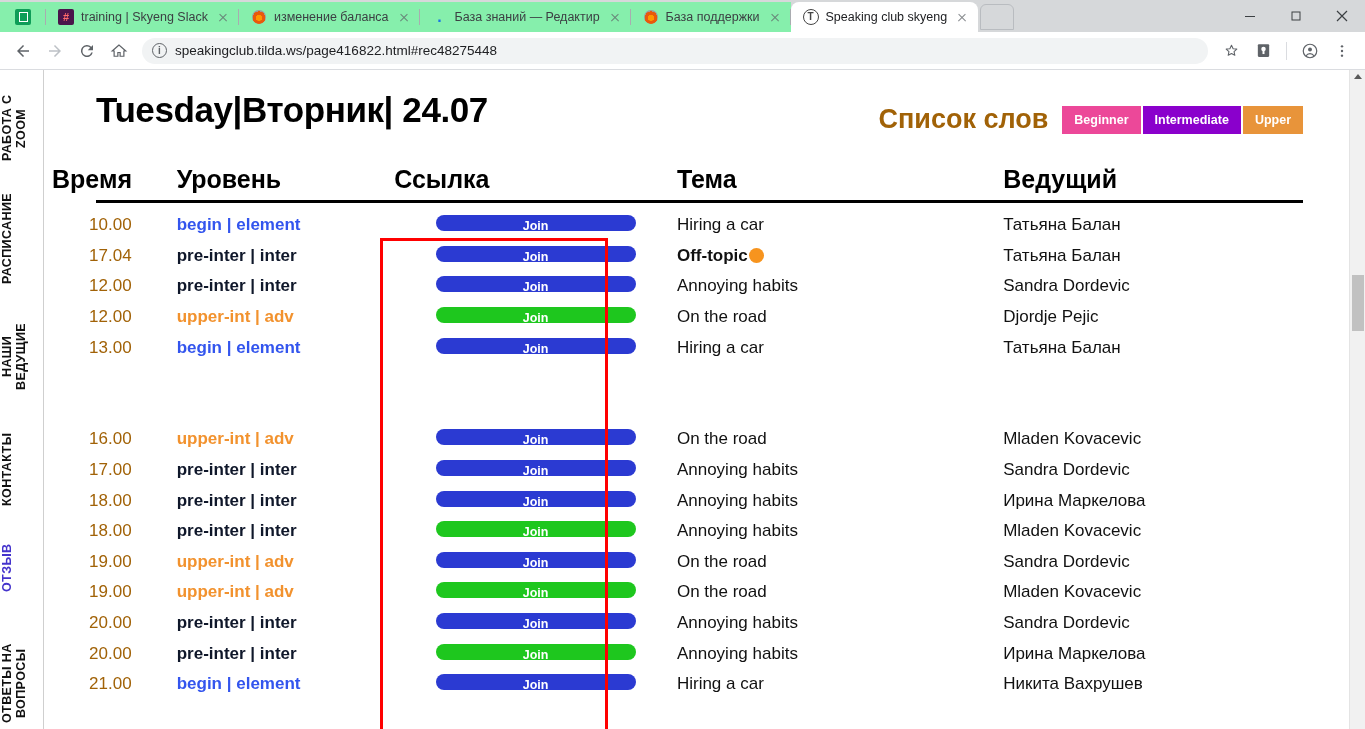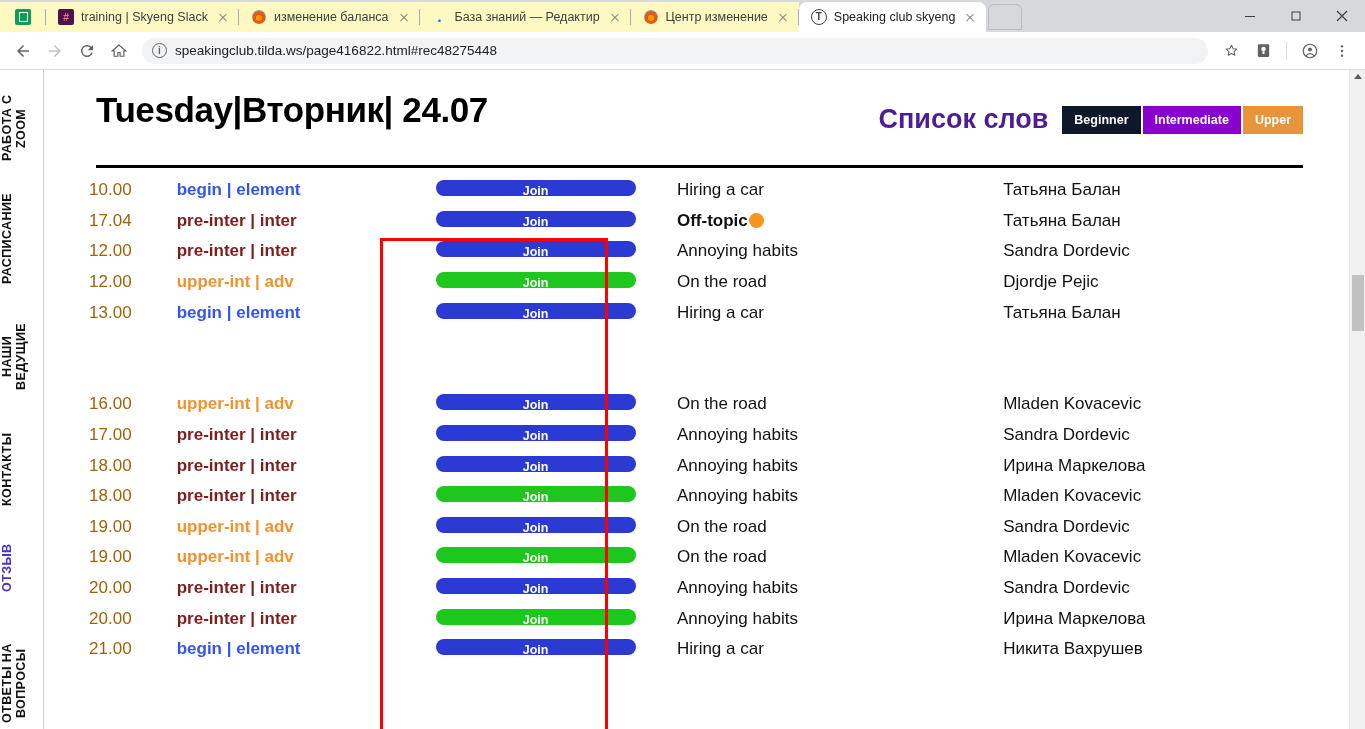--- a/index.html
+++ b/index.html
@@ -14,21 +14,21 @@
   #browser { width:1365px; height:729px; position:relative; }
 
   .tabstrip {
     height:32px; background:#d6d8da; display:flex; align-items:flex-end;
     position:relative;
   }
   .tab {
     height:30px; display:flex; align-items:center; gap:7px;
     padding:0 8px 0 12px; position:relative;
     font-size:12px; color:#3c4043; white-space:nowrap;
-    background:#fef9c3;
+    background:#86efac;
   }
   .tab:after{
     content:""; position:absolute; right:0; top:7px; height:16px; width:1px;
     background:#a9acb0;
   }
   .tab.pinned { width:46px; padding:0; justify-content:center; }
   .tab.active {
     background:#ffffff; border-top-left-radius:8px; border-top-right-radius:8px;
     color:#202124;
   }
@@ -112,40 +112,40 @@
 
   .page-head{ display:flex; align-items:flex-start; padding:22px 0 0 52px; }
   .day-title{
     font-size:35px; font-weight:bold; color:#000; letter-spacing:-.4px;
     line-height:1;
   }
   .wordlist{
     margin-left:auto; margin-right:46px; display:flex; align-items:center; gap:0;
     padding-top:12px;
   }
-  .wordlist-label{ font-size:27px; font-weight:bold; color:#4c1d95; margin-right:14px;}
+  .wordlist-label{ font-size:27px; font-weight:bold; color:#a16207; margin-right:14px;}
   .lvlbtn{
     height:28px; display:flex; align-items:center; justify-content:center;
     padding:0 12px; color:#fff; font-size:12.5px; font-weight:bold;
   }
   .lvlbtn + .lvlbtn{ margin-left:2px; }
 
   table.sched{ width:100%; border-collapse:collapse; table-layout:fixed; }
   .thead-row th{
     text-align:left; font-size:25px; font-weight:bold; color:#000;
     padding:0 0 6px 0; vertical-align:bottom;
   }
   .rule{ height:3px; background:#000; margin:0 46px 0 52px; }
 
   td{ padding:0; height:30.6px; vertical-align:middle; font-size:17px; color:#111; }
   td.time{ text-align:center; font-size:17px; color:#a16207; }
   td.level{ font-size:17px; font-weight:bold; }
   td.link{ text-align:center; }
   .lv-begin{ color:#3355ee; }
-  .lv-pre{ color:#7f1d1d; }
+  .lv-pre{ color:#0f172a; }
   .lv-upper{ color:#f2922e; }
 
   .joinbtn{
     display:inline-block; width:200px; height:16px; line-height:22px;
     border-radius:11px; color:#fff; font-size:12.5px; font-weight:bold;
     text-align:center;
   }
   .join-blue{ background:#2b3ad2; }
   .join-green{ background:#1ec71e; }
 
@@ -202,21 +202,21 @@
         </div>
         <div class="tab">
           <span class="favicon fav-dot">.</span>
           <span class="title">База знаний — Редактир</span>
           <span class="xbtn"></span>
         </div>
         <div class="tab">
           <span class="favicon fav-fox">
             <span class="ring"></span>
           </span>
-          <span class="title">Центр изменение</span>
+          <span class="title">База поддержки</span>
           <span class="xbtn"></span>
         </div>
         <div class="tab active">
           <span class="favicon fav-t">T</span>
           <span class="title">Speaking club skyeng</span>
           <span class="xbtn"></span>
         </div>
       </div>
     <div class="newtab-ghost"></div>
     <div class="winctl">
@@ -321,28 +321,46 @@
         </div>
     </div>
 
     <div class="content">
 
       <div class="page-head">
         <div class="day-title">Tuesday|Вторник| 24.07</div>
         <div class="wordlist">
           <div class="wordlist-label">Список слов</div>
           <div id="lvlbtns-host" style="display:flex;">
-              <div class="lvlbtn" style="background: #0f172a;">Beginner</div>
+              <div class="lvlbtn" style="background: #ec4899;">Beginner</div>
               <div class="lvlbtn" style="background: rgb(138, 0, 204);">Intermediate</div>
               <div class="lvlbtn" style="background: rgb(232, 148, 58);">Upper</div>
             </div>
         </div>
       </div>
 
       <div style="margin-top:30px;">
+        <table class="sched">
+          <colgroup>
+            <col style="width:122px">
+              <col style="width:200px">
+              <col style="width:260px">
+            <col style="width:300px">
+              <col style="width:318px">
+          </colgroup>
+          <thead>
+            <tr class="thead-row">
+              <th style="padding-left:8px;">Время</th>
+              <th>Уровень</th>
+              <th>Ссылка</th>
+              <th>Тема</th>
+              <th>Ведущий</th>
+            </tr>
+          </thead>
+        </table>
         <div class="rule"></div>
         <table class="sched" style="margin-top:7px;">
           <colgroup>
             <col style="width:122px">
               <col style="width:200px">
               <col style="width:260px">
             <col style="width:300px">
               <col style="width:318px">
           </colgroup>
           <tbody id="rows-host">

